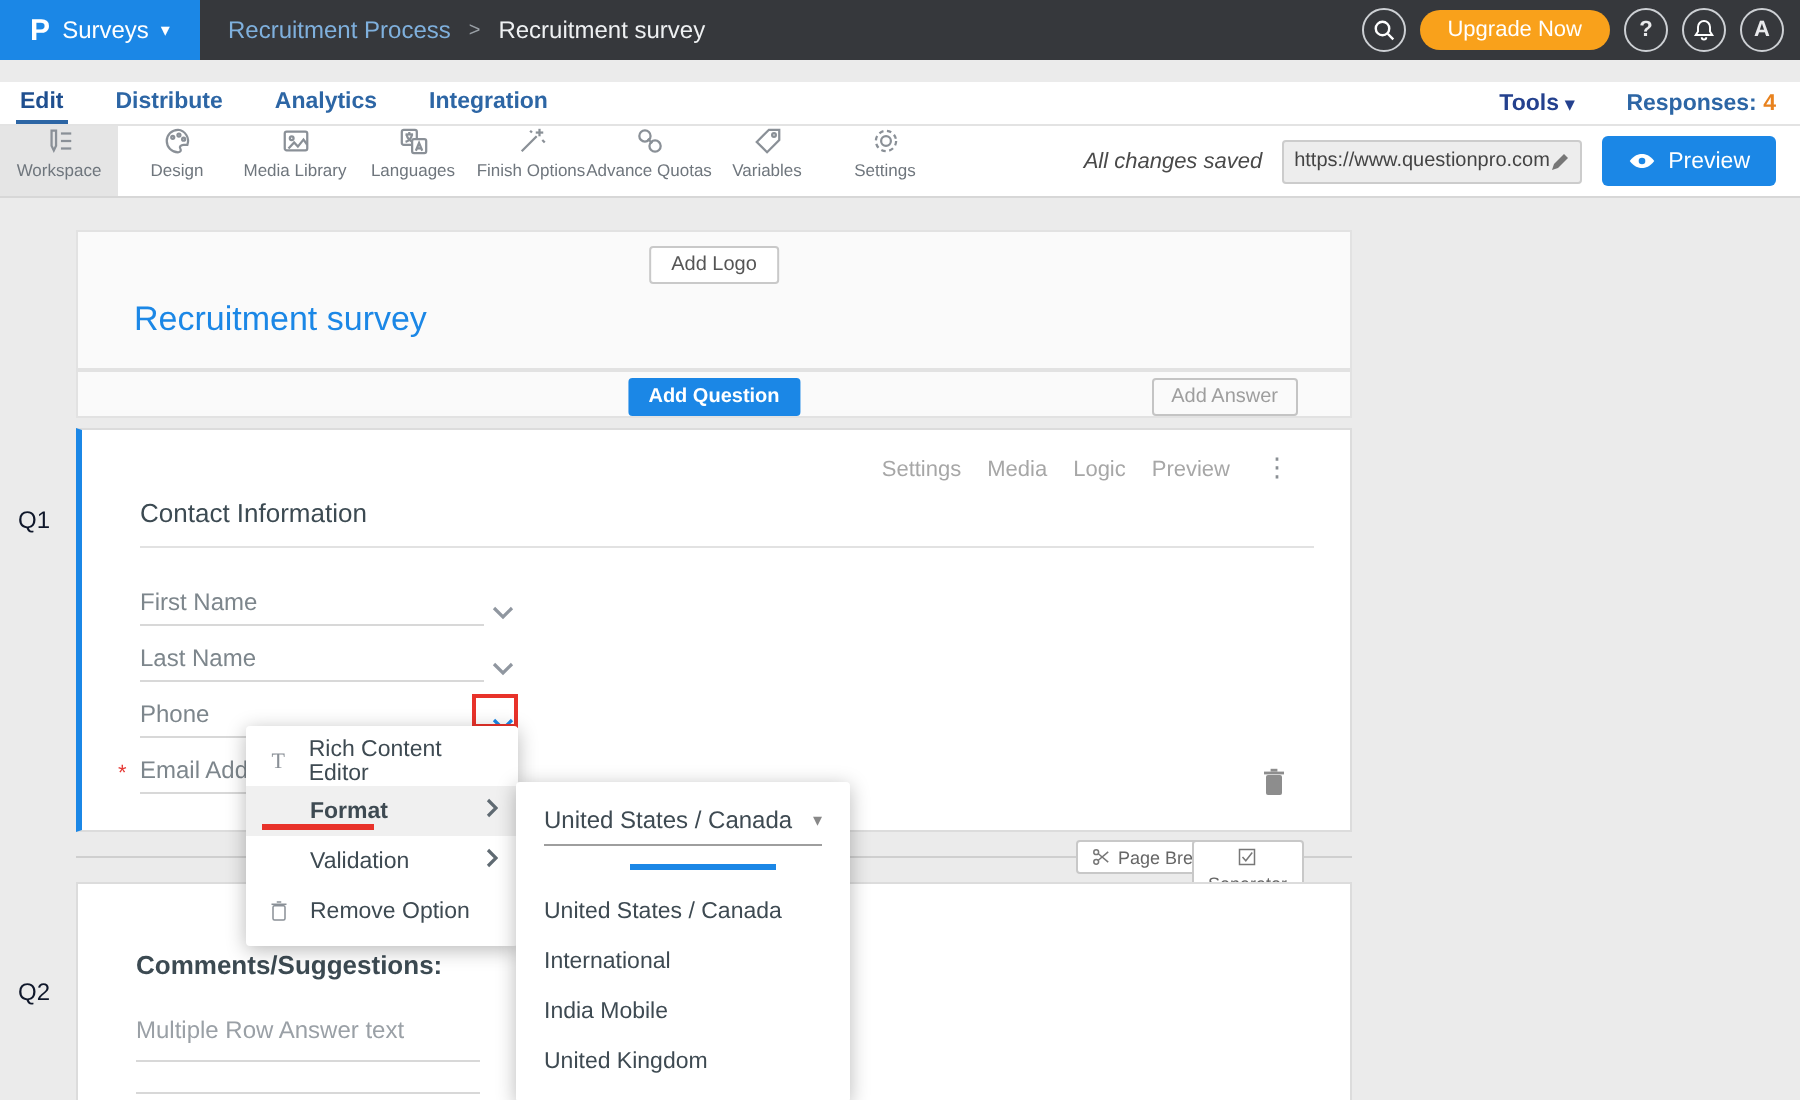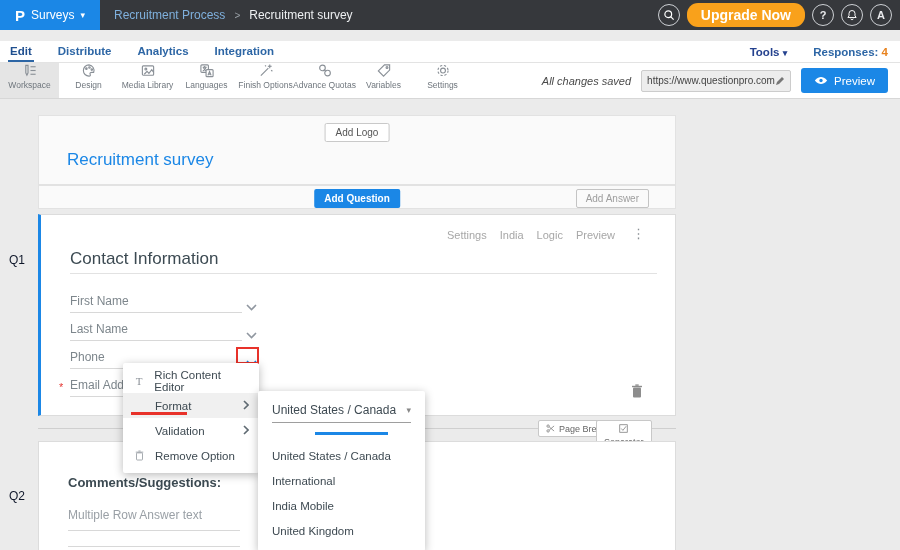--- a/index.html
+++ b/index.html
@@ -11,21 +11,21 @@
   .brand { width:100px; height:30px; background:var(--accent); display:flex; align-items:center; justify-content:center; gap:6px; color:#fff; cursor:pointer; }
   .brand .logo { font-weight:bold; font-size:15px; }
   .brand .brand-label { font-size:12px; }
   .brand .caret { font-size:9px; }
   .crumbs { display:flex; align-items:center; gap:9px; margin-left:14px; font-size:12px; }
   .crumb-link { color:#7fb0dd; cursor:pointer; }
   .crumb-sep { color:#9aa0a6; font-size:10px; }
   .crumb-current { color:#eef0f2; }
   .top-actions { margin-left:auto; display:flex; align-items:center; gap:7px; padding-right:8px; }
   .circle-btn { width:22px; height:22px; border:1.5px solid #cdd0d4; border-radius:50%; color:#e9eaec; display:flex; align-items:center; justify-content:center; font-size:11px; font-weight:bold; cursor:pointer; }
-  .upgrade-btn { background:var(--orange); color:#fff; font-size:14px; font-weight:bold; border:none; border-radius:11px; padding:4px 14px; cursor:pointer; }
+  .upgrade-btn { background:var(--orange); color:#fff; font-size:11px; font-weight:normal; border:none; border-radius:11px; padding:4px 14px; cursor:pointer; }
 
   
   .tabsbar { height:22px; background:#fff; border-bottom:1px solid #e3e3e3; display:flex; align-items:stretch; padding-left:8px;margin-top:11px; }
   .tab { display:flex; align-items:center; padding:0 2px; margin-right:22px; font-size:11.5px; font-weight:bold; color:#2d66a5; cursor:pointer; border-bottom:2px solid transparent; }
   .tab.active { color:#1f4f8f; border-bottom-color:#2d66a5; }
   .tabsbar-right { margin-left:auto; display:flex; align-items:center; gap:26px; padding-right:12px; font-size:11.5px; }
   .tools-link { color:#24418e; font-weight:bold; cursor:pointer; }
   .tools-link .caret { font-size:9px; }
   .responses { color:#2d66a5; font-weight:bold; }
   .responses .count { color:#e8821e; }
@@ -51,21 +51,21 @@
   .survey-title { position:absolute; left:28px; top:34px; font-size:17px; color:var(--accent); cursor:pointer; }
   .addq-row { left:38px; top:86px; width:638px; height:24px; }
   .add-question-btn { position:absolute; left:50%; transform:translateX(-50%); top:3px; background:var(--accent); color:#fff; border:none; border-radius:2px; font-size:10px; font-weight:bold; padding:4px 10px; cursor:pointer; }
   .add-intro-btn { position:absolute; right:26px; top:3px; background:transparent; border:1px solid #c4c4c4; border-radius:2px; font-size:10px; color:#9e9e9e; padding:3px 9px; cursor:pointer; }
 
   .q-block { position:absolute; background:#fff; border:1px solid #dcdcdc; }
   .q1-block { left:38px; top:115px; width:638px; height:202px; border-left:3px solid var(--accent); }
   .q-actions { position:absolute; right:60px; top:14px; display:flex; gap:13px; font-size:11px; color:#a7a7a7; }
   .q-action { cursor:pointer; }
   .kebab { position:absolute; right:30px; top:12px; color:#8a8f94; font-size:13px; letter-spacing:0; line-height:1; cursor:pointer; }
-  .q-title { position:absolute; left:29px; top:34px; font-size:17px; color:#3c4a52; }
+  .q-title { position:absolute; left:29px; top:34px; font-size:13px; color:#3c4a52; }
   .q-title-line { position:absolute; left:29px; right:18px; top:58px; border-bottom:1px solid #e2e2e2; }
   .field-row { position:absolute; left:29px; width:172px; height:23px; border-bottom:1px solid #d8d8d8; cursor:text; }
   .field-row .field-label { position:absolute; left:0; top:4px; font-size:12px; color:#7d868c; white-space:nowrap; }
   .req-star { position:absolute; left:-11px; top:7px; color:#e53935; font-size:11px; }
   .chev { position:absolute; left:176px; top:7px; cursor:pointer; }
   .chev svg { stroke:#9097a0; fill:none; stroke-width:1.6; }
   .chev.blue svg { stroke:var(--accent); }
   .trash-btn { position:absolute; right:32px; top:169px; cursor:pointer; }
 
   .pagebreak-row { position:absolute; left:38px; top:329px; width:638px; border-top:1px solid #cfcfcf; }
@@ -74,21 +74,21 @@
   .sep-btn { left:558px;flex-direction:column; }
 
   .q2-block { left:38px; top:342px; width:638px; height:135px; }
   .q2-title { position:absolute; left:29px; top:33px; font-size:13px; font-weight:bold; color:#3c4a52; }
   .q2-ph { position:absolute; left:29px; top:66px; font-size:12px; color:#9aa0a6; }
   .q2-line { position:absolute; left:29px; width:172px; border-bottom:1px solid #d8d8d8; }
 
   
   .context-menu { position:absolute; left:123px; top:264px; width:136px; background:#fff; border-radius:2px; box-shadow:0 2px 10px rgba(0,0,0,.28); padding:5px 0; z-index:5; }
   .menu-item { height:25px; display:flex; align-items:center; padding:0 10px; gap:9px; font-size:11.5px; color:#3e4a52; cursor:pointer; }
-  .menu-item.hover { background:#f0f0f0; }
+  .menu-item.hover { background:#f0f0f0;font-weight:bold; }
   .menu-icon { width:13px; color:#8a9097; font-size:11px; display:flex; justify-content:center; font-family:"Liberation Serif",serif; }
   .menu-arrow { margin-left:auto; }
   .menu-arrow svg { stroke:#5f6a72; fill:none; stroke-width:1.6; }
   .menu-spacer { width:13px; }
 
   .submenu { position:absolute; left:258px; top:292px; width:167px; height:160px; background:#fff; border-radius:2px; box-shadow:0 2px 10px rgba(0,0,0,.28); z-index:7; }
   .sub-select { position:absolute; left:14px; right:14px; top:12px; display:flex; align-items:center; border-bottom:1px solid #9e9e9e; padding-bottom:5px; font-size:12px; color:#3e4a52; cursor:pointer; }
   .sub-select .caret { margin-left:auto; color:#888; font-size:9px; }
   .sub-indicator { position:absolute; left:57px; top:41px; width:73px; height:2.5px; background:var(--accent); }
   .sub-options { position:absolute; left:0; right:0; top:52px; }
@@ -243,21 +243,21 @@
     </div>
 
     <div class="panel addq-row">
       <button class="add-question-btn">Add Question</button>
       <button class="add-intro-btn">Add Answer</button>
     </div>
 
     <div class="q-block q1-block">
       <div class="q-actions">
         <span class="q-action">Settings</span>
-        <span class="q-action">India</span>
+        <span class="q-action">Media</span>
         <span class="q-action">Logic</span>
         <span class="q-action">Preview</span>
       </div>
       <span class="kebab">⋮</span>
       <div class="q-title">Contact Information</div>
       <div class="q-title-line"></div>
 
       <div class="field-row" style="top:75px">
         <span class="field-label">First Name</span>
         <span class="chev"><svg width="11" height="7" viewBox="0 0 11 7">

